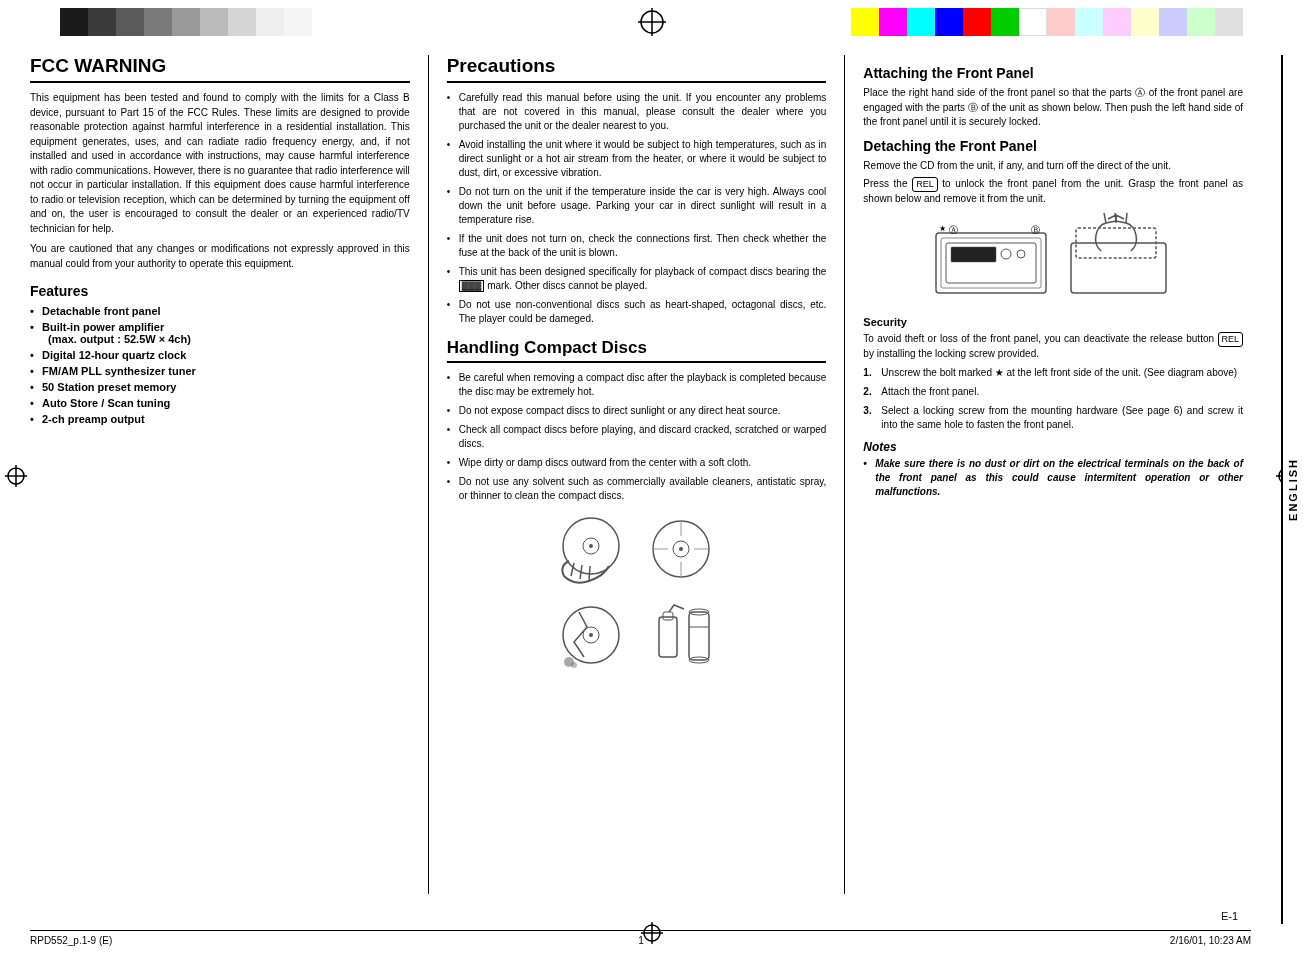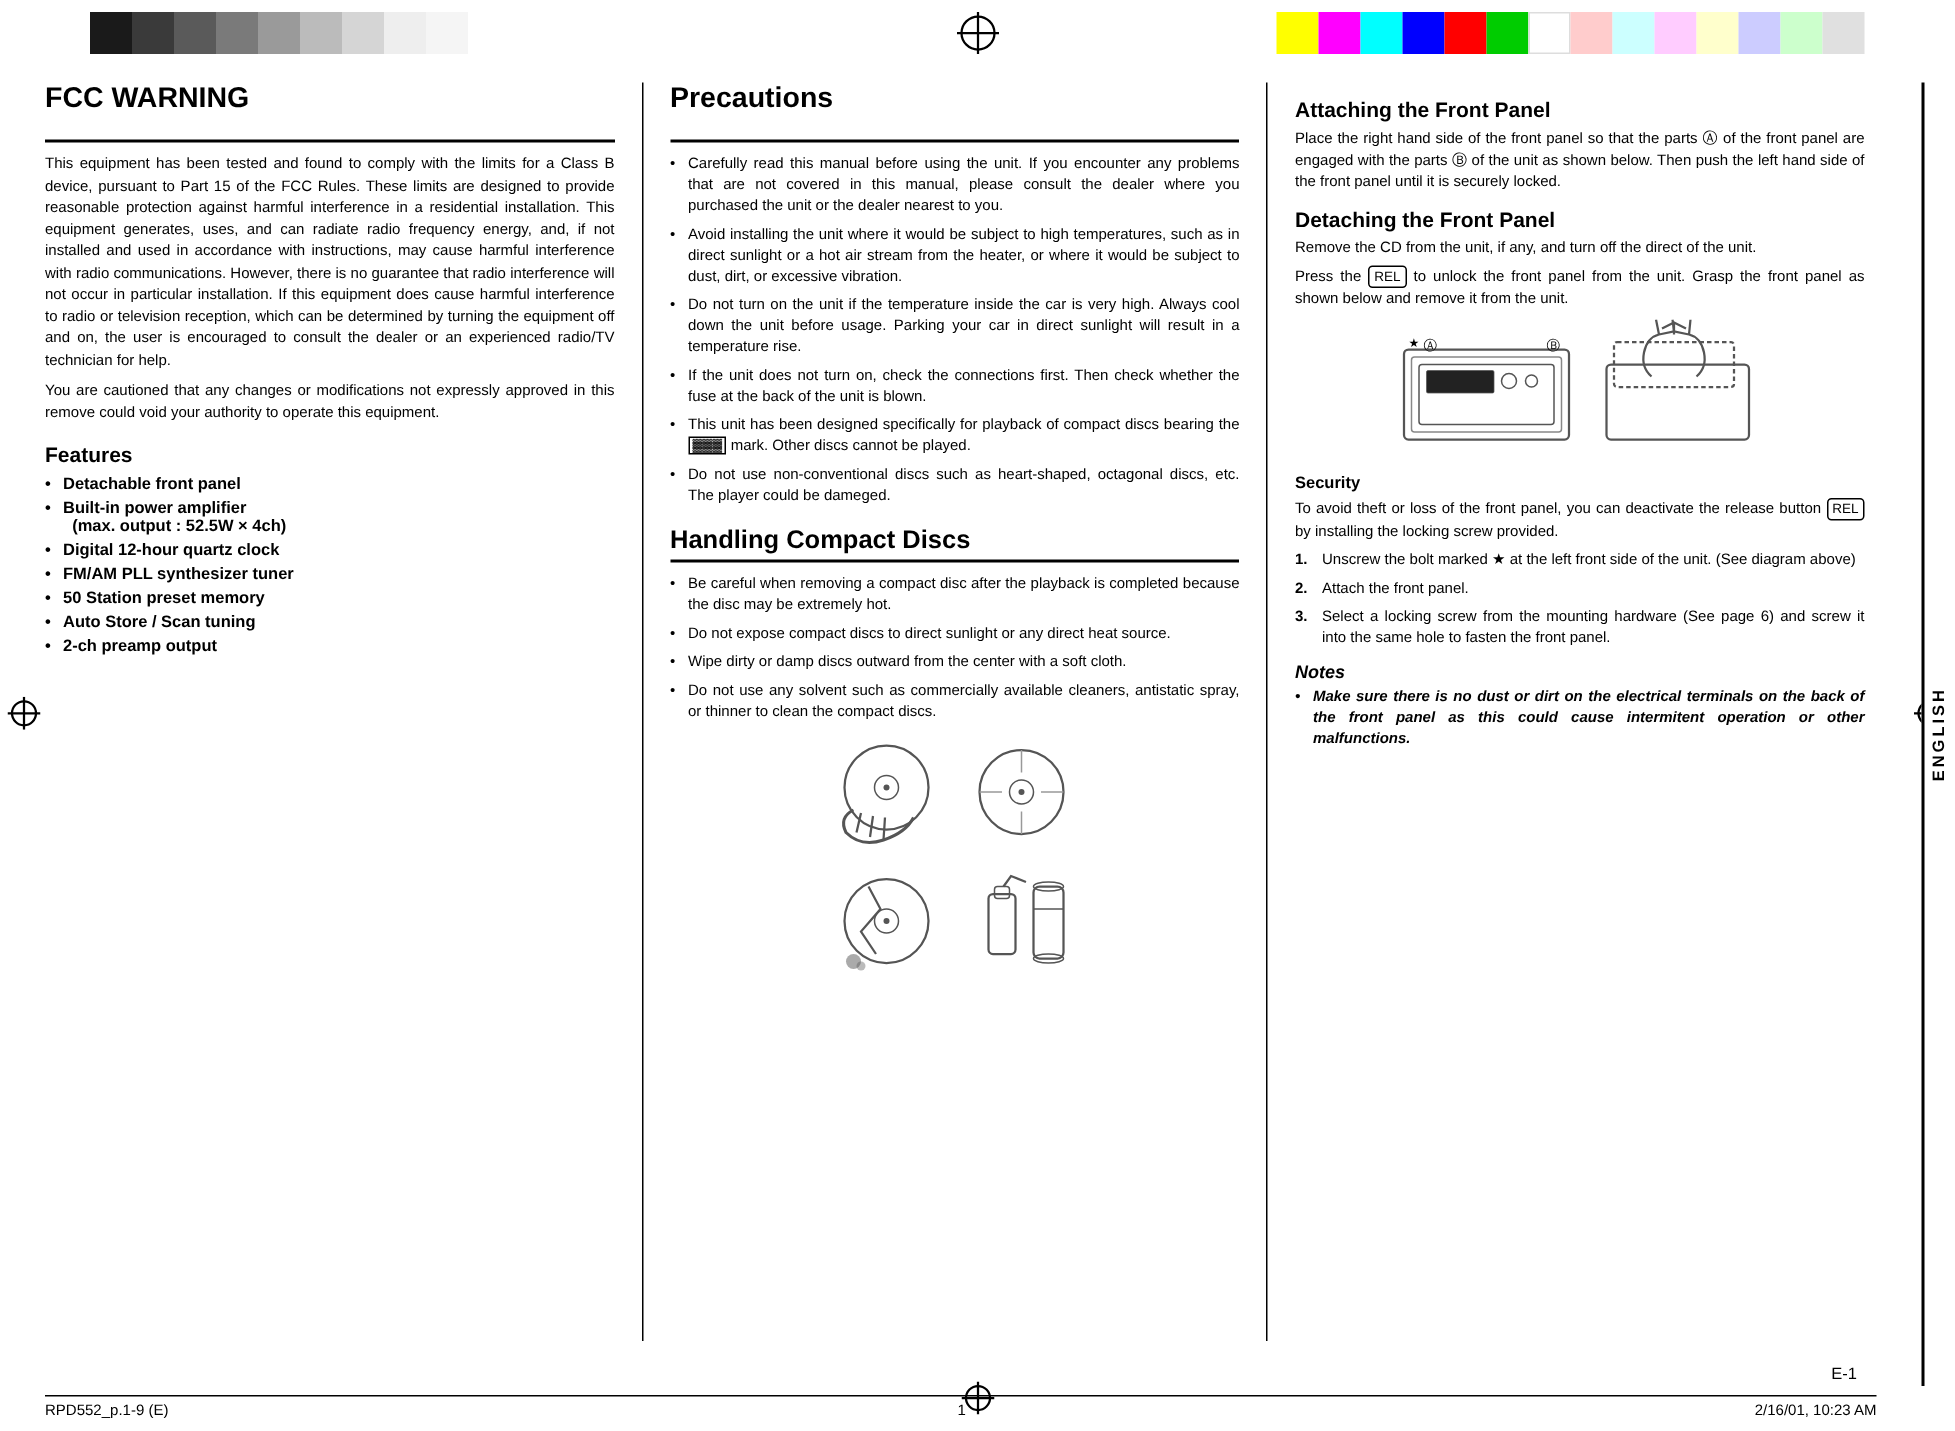--- a/index.html
+++ b/index.html
@@ -78,21 +78,21 @@
       text-orientation: mixed;
       transform: rotate(180deg);
     }
 
     
     .section-title {
       font-size: 19px;
       font-weight: bold;
       font-family: Arial, sans-serif;
       border-bottom: 2px solid #000;
-      padding-bottom: 16px;
+      padding-bottom: 4px;
       margin-bottom: 8px;
     }
     .section-title-small {
       font-size: 14px;
       font-weight: bold;
       font-family: Arial, sans-serif;
       margin-bottom: 5px;
       margin-top: 10px;
     }
     .section-title-medium {
@@ -316,21 +316,21 @@
 <div class="english-sidebar">
   <span class="english-text">ENGLISH</span>
 </div>
 
 <div class="page">
   <div class="columns">
 
     <div class="col">
       <div class="section-title">FCC WARNING</div>
       <p class="body-text" style="margin-bottom:6px;">This equipment has been tested and found to comply with the limits for a Class B device, pursuant to Part 15 of the FCC Rules. These limits are designed to provide reasonable protection against harmful interference in a residential installation. This equipment generates, uses, and can radiate radio frequency energy, and, if not installed and used in accordance with instructions, may cause harmful interference with radio communications. However, there is no guarantee that radio interference will not occur in particular installation. If this equipment does cause harmful interference to radio or television reception, which can be determined by turning the equipment off and on, the user is encouraged to consult the dealer or an experienced radio/TV technician for help.</p>
-      <p class="body-text">You are cautioned that any changes or modifications not expressly approved in this remove could void your authority to operate this equipment.</p>
+      <p class="body-text">You are cautioned that any changes or modifications not expressly approved in this manual could from your authority to operate this equipment.</p>
 
       <div class="features-title">Features</div>
       <ul class="features-list">
         <li>Detachable front panel</li>
         <li>Built-in power amplifier<br>&nbsp;&nbsp;(max. output : 52.5W × 4ch)</li>
         <li>Digital 12-hour quartz clock</li>
         <li>FM/AM PLL synthesizer tuner</li>
         <li>50 Station preset memory</li>
         <li>Auto Store / Scan tuning</li>
         <li>2-ch preamp output</li>
@@ -345,20 +345,21 @@
         <li>Do not turn on the unit if the temperature inside the car is very high. Always cool down the unit before usage. Parking your car in direct sunlight will result in a temperature rise.</li>
         <li>If the unit does not turn on, check the connections first. Then check whether the fuse at the back of the unit is blown.</li>
         <li>This unit has been designed specifically for playback of compact discs bearing the <span style="font-size:9px;border:1px solid #000;padding:0 2px;">▓▓▓</span> mark. Other discs cannot be played.</li>
         <li>Do not use non-conventional discs such as heart-shaped, octagonal discs, etc. The player could be dameged.</li>
       </ul>
 
       <div class="section-title-medium" style="margin-top:12px;">Handling Compact Discs</div>
       <ul class="bullet-list">
         <li>Be careful when removing a compact disc after the playback is completed because the disc may be extremely hot.</li>
         <li>Do not expose compact discs to direct sunlight or any direct heat source.</li>
+        <li>Check all compact discs before playing, and discard cracked, scratched or warped discs.</li>
         <li>Wipe dirty or damp discs outward from the center with a soft cloth.</li>
         <li>Do not use any solvent such as commercially available cleaners, antistatic spray, or thinner to clean the compact discs.</li>
       </ul>
 
       <div class="images-row">
 
         <div style="width:85px; height:78px; position:relative;">
           <svg width="85" height="78" viewBox="0 0 85 78">
 
             <ellipse cx="42" cy="35" rx="28" ry="28" fill="none" stroke="#555" stroke-width="1.5"></ellipse>

